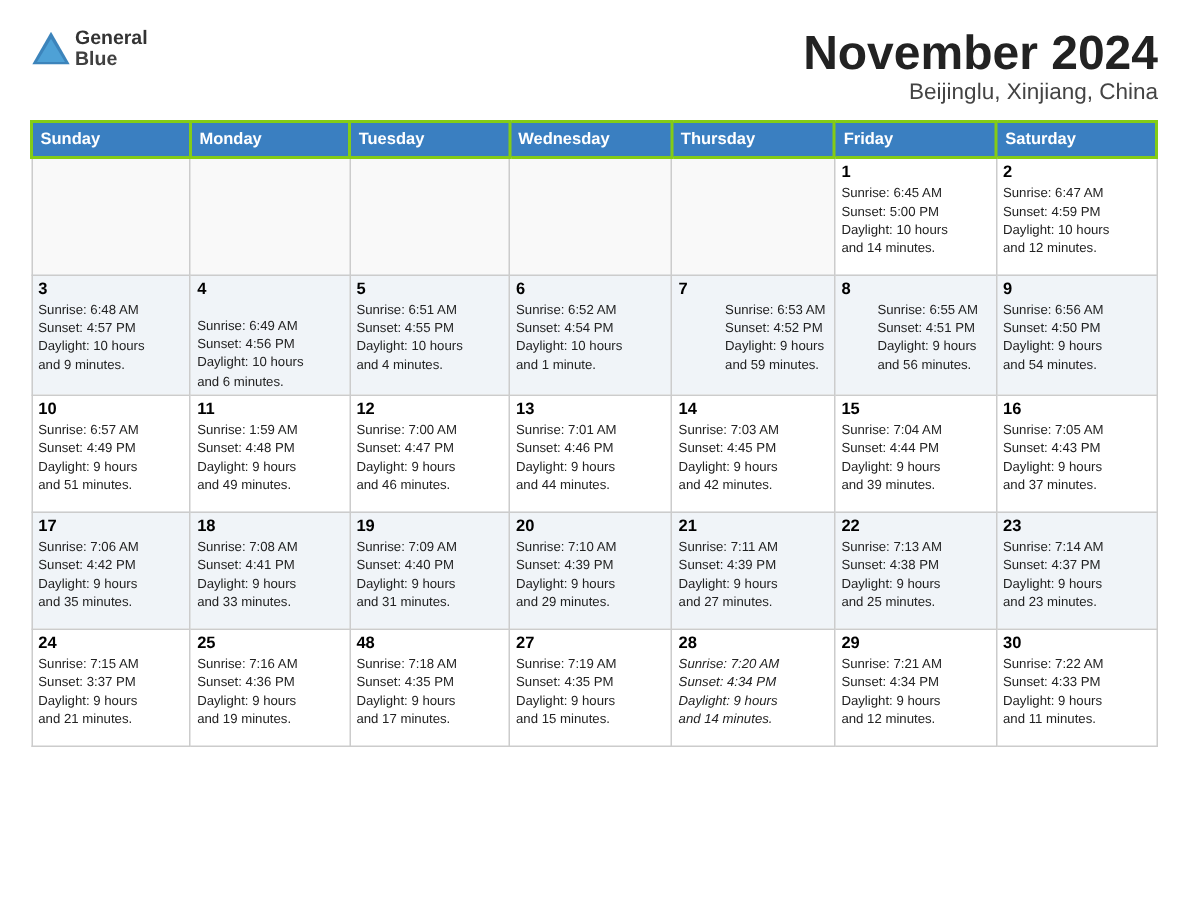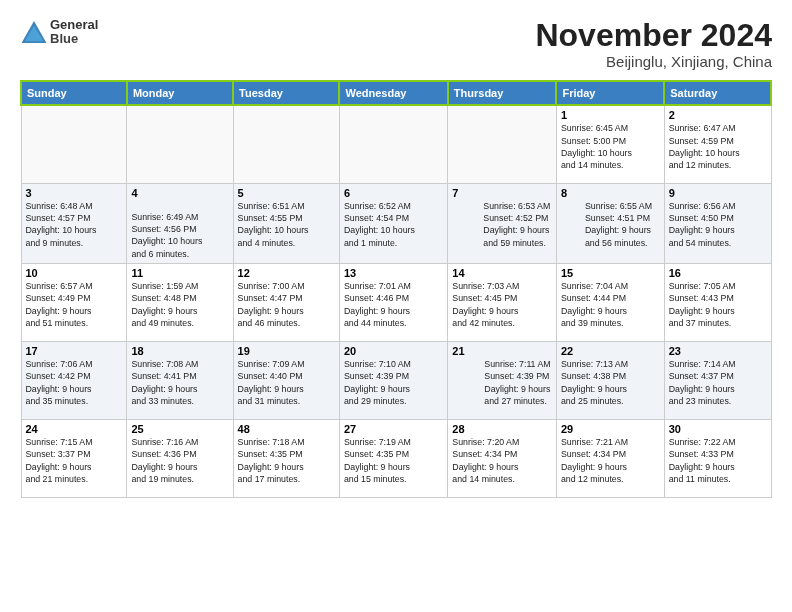--- a/index.html
+++ b/index.html
@@ -277,21 +277,21 @@
           </td>
           <td>
             <span class="day-num">20</span>
             <div class="day-info" style="white-space: pre-line;">Sunrise: 7:10 AM
 Sunset: 4:39 PM
 Daylight: 9 hours
 and 29 minutes.</div>
           </td>
           <td>
             <span class="day-num">21</span>
-            <div class="day-info" style="white-space: pre-line; margin-left: 32px;">Sunrise: 7:11 AM
+            <div class="day-info" style="white-space: pre-line;">Sunrise: 7:11 AM
 Sunset: 4:39 PM
 Daylight: 9 hours
 and 27 minutes.</div>
           </td>
           <td>
             <span class="day-num">22</span>
             <div class="day-info" style="white-space: pre-line;">Sunrise: 7:13 AM
 Sunset: 4:38 PM
 Daylight: 9 hours
 and 25 minutes.</div>
@@ -328,21 +328,21 @@
           </td>
           <td>
             <span class="day-num">27</span>
             <div class="day-info" style="white-space: pre-line;">Sunrise: 7:19 AM
 Sunset: 4:35 PM
 Daylight: 9 hours
 and 15 minutes.</div>
           </td>
           <td>
             <span class="day-num">28</span>
-            <div class="day-info" style="white-space: pre-line;">Sunrise: 7:20 AM
+            <div class="day-info" style="white-space: pre-line; font-style: italic;">Sunrise: 7:20 AM
 Sunset: 4:34 PM
 Daylight: 9 hours
 and 14 minutes.</div>
           </td>
           <td>
             <span class="day-num">29</span>
             <div class="day-info" style="white-space: pre-line;">Sunrise: 7:21 AM
 Sunset: 4:34 PM
 Daylight: 9 hours
 and 12 minutes.</div>

